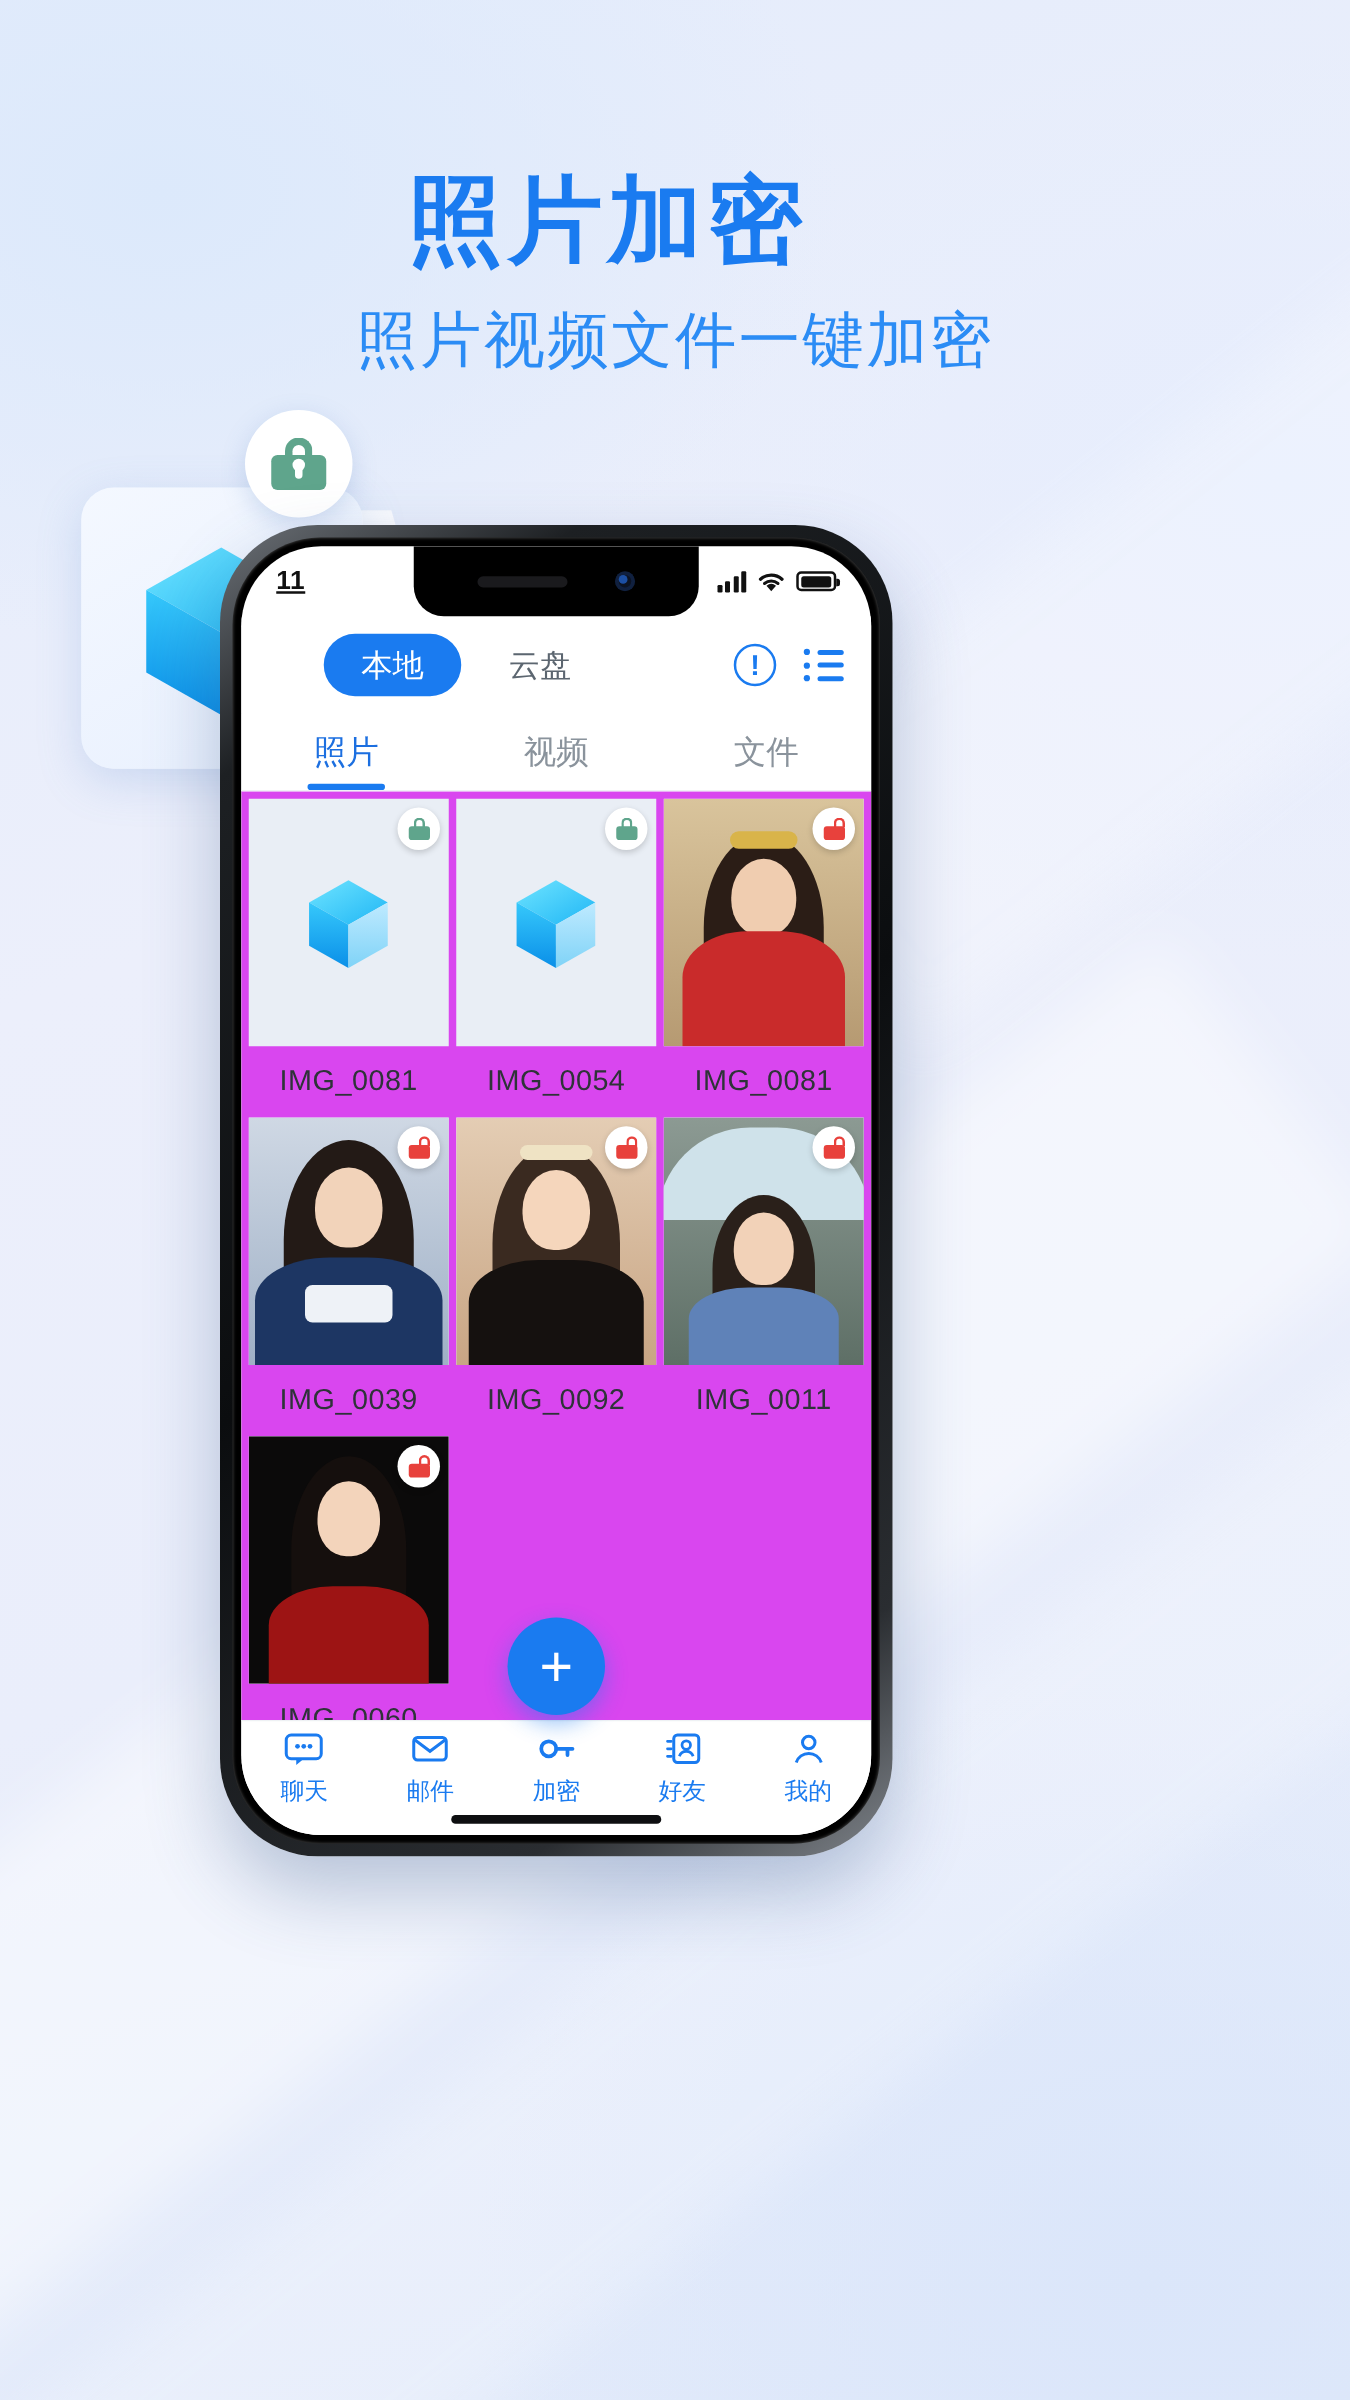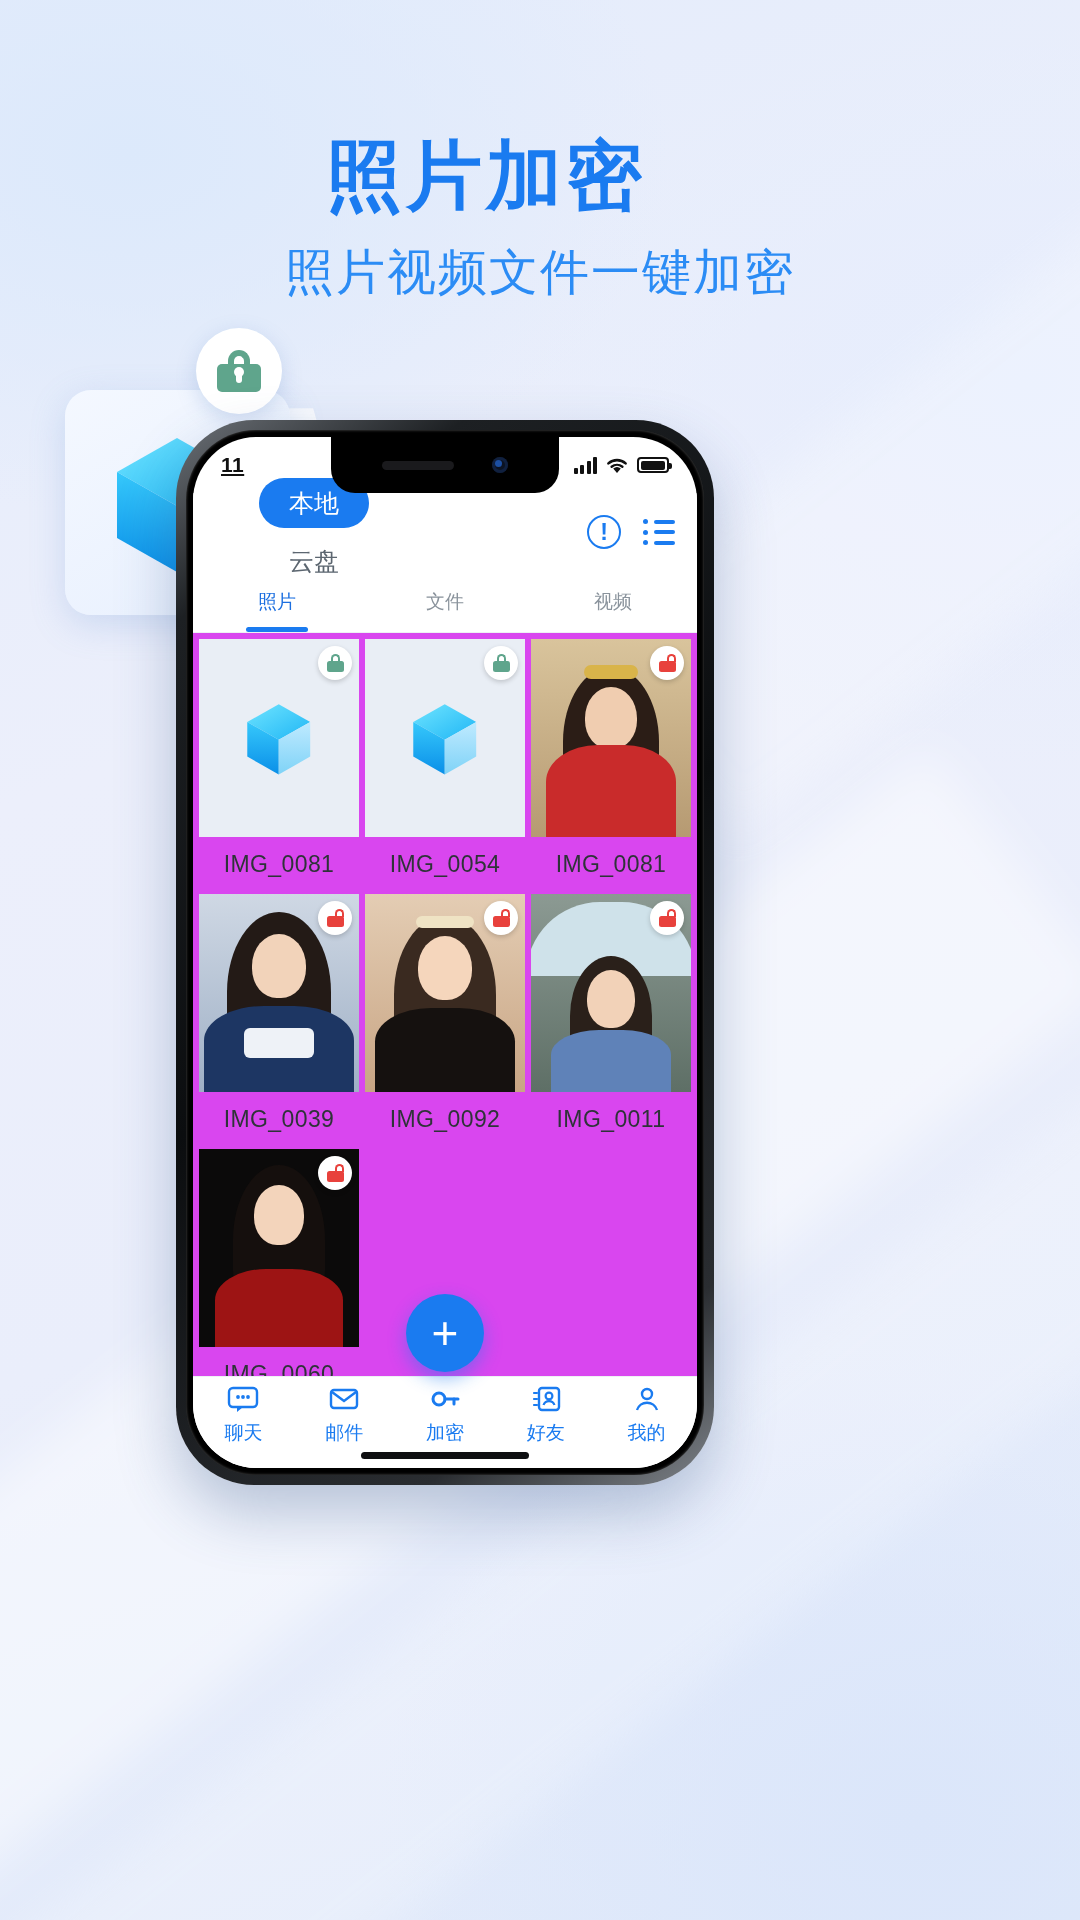--- a/index.html
+++ b/index.html
@@ -97,41 +97,41 @@
   .wifi { width:22px; height:17px; position:relative; }
   .batt { width:32px; height:16px; border:2px solid #111; border-radius:4px; position:relative; }
   .batt:after { content:""; position:absolute; right:-5px; top:4px; width:3px; height:6px; background:#111; border-radius:0 2px 2px 0;}
   .batt span { position:absolute; left:1.5px; top:1.5px; bottom:1.5px; width:24px; background:#111; border-radius:2px; display:block;}
 
   
   .app-header {
     position:absolute; top:56px; left:0; right:0; height:78px; z-index:15;
     display:flex; align-items:center; padding:0 22px; background:#fff;
   }
-  .seg { display:flex; align-items:center; gap:8px; margin-left:44px;flex-direction:column;}
+  .seg { display:flex; align-items:center; gap:8px; margin-left:44px;}
   .seg-btn {
     min-width:110px; height:50px; border-radius:25px; display:flex; align-items:center;
     justify-content:center; font-size:25px; color:#5c6670; padding:0 26px;
   }
   .seg-btn.active { background:#1a7bf0; color:#fff; font-weight:500; }
   .hdr-icons { margin-left:auto; display:flex; align-items:center; gap:22px; }
   .ico-warn { width:34px; height:34px; border-radius:50%; border:2.6px solid #1a7bf0;
     color:#1a7bf0; font-size:23px; font-weight:bold; display:flex; align-items:center; justify-content:center; line-height:1;}
   .ico-list { width:32px; height:26px; display:flex; flex-direction:column; justify-content:space-between; }
   .ico-list i { display:flex; align-items:center; gap:6px; height:5px;}
   .ico-list i:before { content:""; width:5px; height:5px; border-radius:50%; background:#1a7bf0; display:block;}
   .ico-list i:after { content:""; width:21px; height:4px; border-radius:2px; background:#1a7bf0; display:block;}
 
   
   .subtabs {
     position:absolute; top:134px; left:0; right:0; height:62px; z-index:14;
     display:flex; background:#fff; border-bottom:1px solid #eef1f4;
   }
   .subtab { flex:1; display:flex; align-items:center; justify-content:center;
-    font-size:19px; color:#8a939c; position:relative; }
+    font-size:26px; color:#8a939c; position:relative; }
   .subtab.active { color:#1c6fe0; font-weight:500; }
   .subtab.active:after {
     content:""; position:absolute; bottom:0; left:50%; transform:translateX(-50%);
     width:62px; height:5px; background:#1a7bf0; border-radius:3px;
   }
 
   
   .gallery {
     position:absolute; top:196px; left:0; right:0; bottom:92px; z-index:10;
     background:#d946ef; padding:6px 6px 0 6px; overflow:hidden;
@@ -266,22 +266,22 @@
         <div class="ico-list">
               <i></i>
               <i></i>
               <i></i>
             </div>
       </div>
     </div>
 
     <div class="subtabs">
       <div class="subtab active">照片</div>
+      <div class="subtab">视频</div>
       <div class="subtab">文件</div>
-      <div class="subtab">视频</div>
     </div>
 
     <div class="gallery">
       <div class="grid">
 
         <div class="cell">
           <div class="thumb">
             <svg width="118" height="118" viewBox="0 0 225 225">
               <polygon points="112,48 172,82 112,116 52,82" fill="url(#cgTop)"></polygon>
               <polygon points="52,82 112,116 112,182 52,148" fill="url(#cgL)"></polygon>

